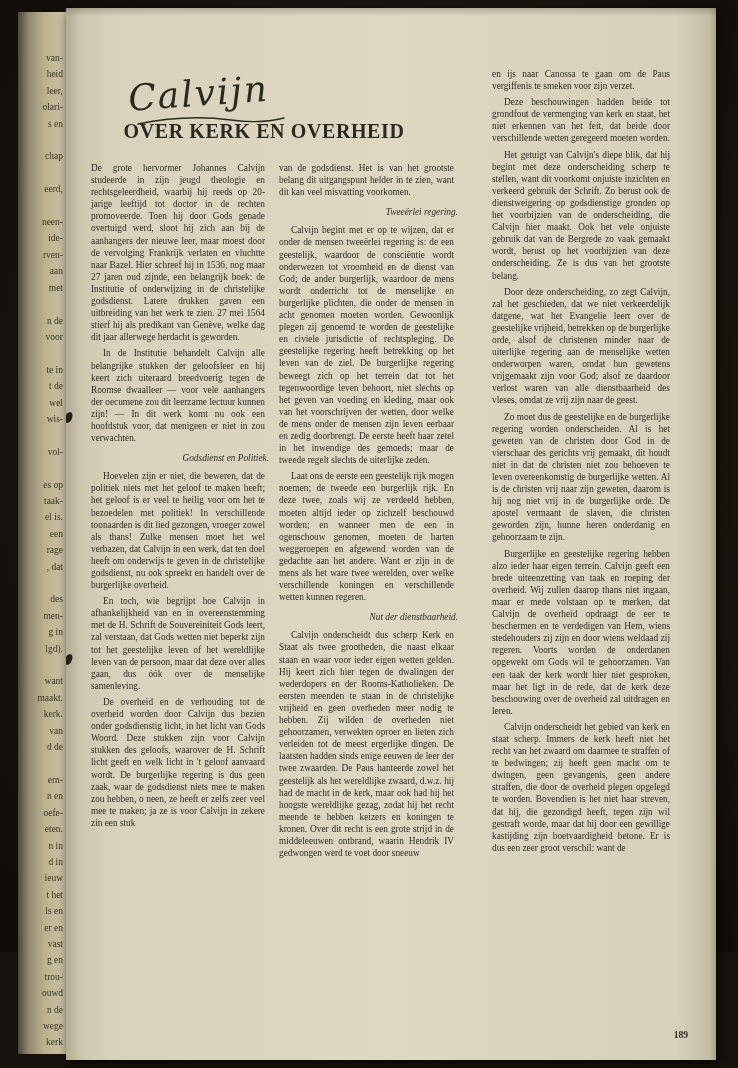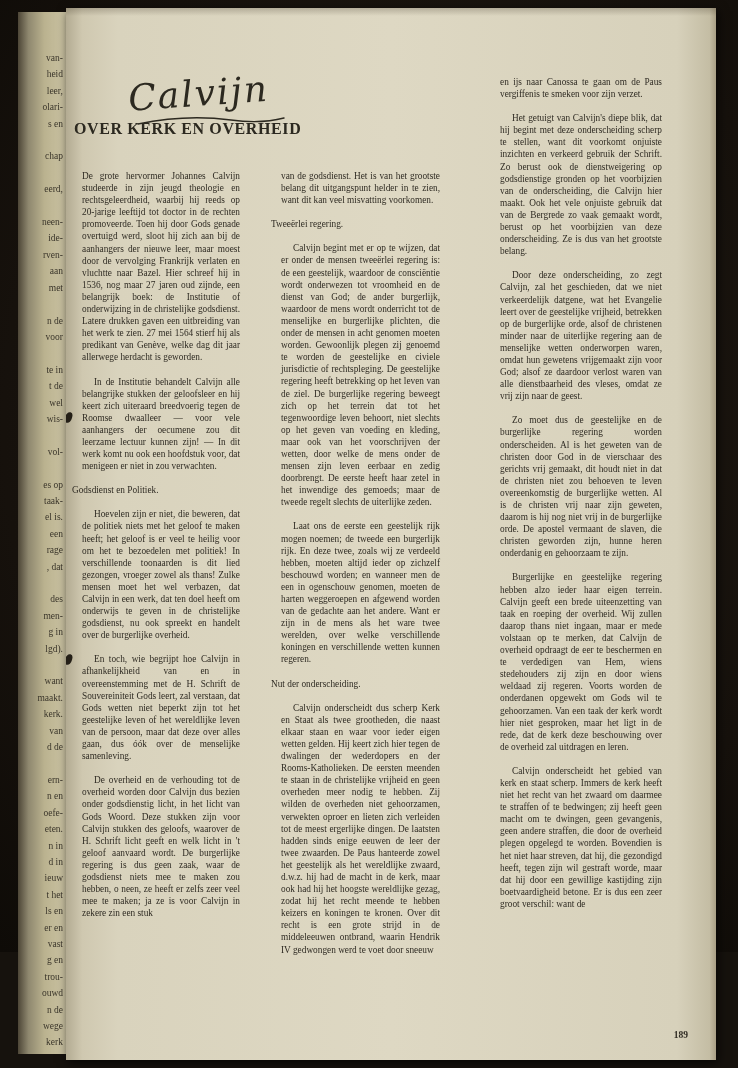--- a/index.html
+++ b/index.html
@@ -33,35 +33,35 @@
   }
   .script-title {
     position:absolute; left:62px; top:62px; width:220px;
     font-family:"DejaVu Serif", serif; font-style:italic;
     font-size:36px; color:#2c2920; transform:rotate(-4deg);
     letter-spacing:2px;
   }
   .title-flourish { position:absolute; left:70px; top:104px; }
   .main-heading {
     position:absolute; left:8px; top:112px; width:380px;
-    text-align:left; font-weight:bold; font-size:16px;
+    text-align:center; font-weight:bold; font-size:20px;
     letter-spacing:0.6px; color:#2c2920;
     font-family:"Liberation Serif", serif;
   }
   .col {
     position:absolute; overflow:hidden; color:#2f2b23;
     font:9.3px/12.1px "Liberation Serif", serif;
     text-align:justify;
   }
-  .col1 { left:4px;  top:150px; width:182px; height:892px; }
-  .col2 { left:203px; top:150px; width:183px; height:892px; }
+  .col1 { left:21px;  top:150px; width:182px; height:892px; }
+  .col2 { left:209px; top:150px; width:183px; height:892px; }
   .col3 { left:422px; top:56px;  width:186px; height:976px; }
-  .para { margin:12px; text-indent:12px; }
+  .para { margin:4px; text-indent:12px; }
   .para.no-indent { text-indent:0; }
-  .sec-head { margin:8px 0 6px; text-indent:2px; text-align:left; }
+  .sec-head { margin:8px 0 6px; font-style:italic; text-indent:2px; text-align:right; }
   .page-number {
     position:absolute; right:28px; bottom:20px;
     font:bold 9.5px "Liberation Serif", serif; color:#2f2b23;
   }
   .ink-blot {
     position:absolute; width:7px; height:11px; background:#241f17;
     border-radius:60% 40% 55% 45%; transform:rotate(14deg);
   }
   .blot-a { left:-1px; top:404px; }
   .blot-b { left:-1px; top:646px; }
@@ -160,26 +160,27 @@
         <p class="para">Hoevelen zijn er niet, die beweren, dat de politiek niets met het geloof te maken heeft; het geloof is er veel te heilig voor om het te bezoedelen met politiek! In verschillende toonaarden is dit lied gezongen, vroeger zowel als thans! Zulke mensen moet het wel verbazen, dat Calvijn in een werk, dat ten doel heeft om onderwijs te geven in de christelijke godsdienst, nu ook spreekt en handelt over de burgerlijke overheid.</p>
         <p class="para">En toch, wie begrijpt hoe Calvijn in afhankelijkheid van en in overeenstemming met de H. Schrift de Souvereiniteit Gods leert, zal verstaan, dat Gods wetten niet beperkt zijn tot het geestelijke leven of het wereldlijke leven van de persoon, maar dat deze over alles gaan, dus óók over de menselijke samenleving.</p>
         <p class="para">De overheid en de verhouding tot de overheid worden door Calvijn dus bezien onder godsdienstig licht, in het licht van Gods Woord. Deze stukken zijn voor Calvijn stukken des geloofs, waarover de H. Schrift licht geeft en welk licht in 't geloof aanvaard wordt. De burgerlijke regering is dus geen zaak, waar de godsdienst niets mee te maken zou hebben, o neen, ze heeft er zelfs zeer veel mee te maken; ja ze is voor Calvijn in zekere zin een stuk</p>
       </div>
 
     <div class="col col2">
         <p class="para no-indent">van de godsdienst. Het is van het grootste belang dit uitgangspunt helder in te zien, want dit kan veel misvatting voorkomen.</p>
         <p class="sec-head">Tweeërlei regering.</p>
         <p class="para">Calvijn begint met er op te wijzen, dat er onder de mensen tweeërlei regering is: de een geestelijk, waardoor de consciëntie wordt onderwezen tot vroomheid en de dienst van God; de ander burgerlijk, waardoor de mens wordt onderricht tot de menselijke en burgerlijke plichten, die onder de mensen in acht genomen moeten worden. Gewoonlijk plegen zij genoemd te worden de geestelijke en civiele jurisdictie of rechtspleging. De geestelijke regering heeft betrekking op het leven van de ziel. De burgerlijke regering beweegt zich op het terrein dat tot het tegenwoordige leven behoort, niet slechts op het geven van voeding en kleding, maar ook van het voorschrijven der wetten, door welke de mens onder de mensen zijn leven eerbaar en zedig doorbrengt. De eerste heeft haar zetel in het inwendige des gemoeds; maar de tweede regelt slechts de uiterlijke zeden.</p>
         <p class="para">Laat ons de eerste een geestelijk rijk mogen noemen; de tweede een burgerlijk rijk. En deze twee, zoals wij ze verdeeld hebben, moeten altijd ieder op zichzelf beschouwd worden; en wanneer men de een in ogenschouw genomen, moeten de harten weggeroepen en afgewend worden van de gedachte aan het andere. Want er zijn in de mens als het ware twee werelden, over welke verschillende koningen en verschillende wetten kunnen regeren.</p>
-        <p class="sec-head">Nut der onderscheiding.</p>
+        <p class="sec-head">Nut der dienstbaarheid.</p>
         <p class="para">Calvijn onderscheidt dus scherp Kerk en Staat als twee grootheden, die naast elkaar staan en waar voor ieder eigen wetten gelden. Hij keert zich hier tegen de dwalingen der wederdopers en der Rooms-Katholieken. De eersten meenden te staan in de christelijke vrijheid en geen overheden meer nodig te hebben. Zij wilden de overheden niet gehoorzamen, verwekten oproer en lieten zich verleiden tot de meest ergerlijke dingen. De laatsten hadden sinds enige eeuwen de leer der twee zwaarden. De Paus hanteerde zowel het geestelijk als het wereldlijke zwaard, d.w.z. hij had de macht in de kerk, maar ook had hij het hoogste wereldlijke gezag, zodat hij het recht meende te hebben keizers en koningen te kronen. Over dit recht is een grote strijd in de middeleeuwen ontbrand, waarin Hendrik IV gedwongen werd te voet door sneeuw</p>
       </div>
 
     <div class="col col3">
         <p class="para no-indent">en ijs naar Canossa te gaan om de Paus vergiffenis te smeken voor zijn verzet.</p>
+        <p class="para">Deze beschouwingen hadden beide tot grondfout de vermenging van kerk en staat, het niet erkennen van het feit, dat beide door verschillende wetten geregeerd moeten worden.</p>
         <p class="para">Het getuigt van Calvijn's diepe blik, dat hij begint met deze onderscheiding scherp te stellen, want dit voorkomt onjuiste inzichten en verkeerd gebruik der Schrift. Zo berust ook de dienstweigering op godsdienstige gronden op het voorbijzien van de onderscheiding, die Calvijn hier maakt. Ook het vele onjuiste gebruik dat van de Bergrede zo vaak gemaakt wordt, berust op het voorbijzien van deze onderscheiding. Ze is dus van het grootste belang.</p>
         <p class="para">Door deze onderscheiding, zo zegt Calvijn, zal het geschieden, dat we niet verkeerdelijk datgene, wat het Evangelie leert over de geestelijke vrijheid, betrekken op de burgerlijke orde, alsof de christenen minder naar de uiterlijke regering aan de menselijke wetten onderworpen waren, omdat hun gewetens vrijgemaakt zijn voor God; alsof ze daardoor verlost waren van alle dienstbaarheid des vleses, omdat ze vrij zijn naar de geest.</p>
         <p class="para">Zo moet dus de geestelijke en de burgerlijke regering worden onderscheiden. Al is het geweten van de christen door God in de vierschaar des gerichts vrij gemaakt, dit houdt niet in dat de christen niet zou behoeven te leven overeenkomstig de burgerlijke wetten. Al is de christen vrij naar zijn geweten, daarom is hij nog niet vrij in de burgerlijke orde. De apostel vermaant de slaven, die christen geworden zijn, hunne heren onderdanig en gehoorzaam te zijn.</p>
         <p class="para">Burgerlijke en geestelijke regering hebben alzo ieder haar eigen terrein. Calvijn geeft een brede uiteenzetting van taak en roeping der overheid. Wij zullen daarop thans niet ingaan, maar er mede volstaan op te merken, dat Calvijn de overheid opdraagt de eer te beschermen en te verdedigen van Hem, wiens stedehouders zij zijn en door wiens weldaad zij regeren. Voorts worden de onderdanen opgewekt om Gods wil te gehoorzamen. Van een taak der kerk wordt hier niet gesproken, maar het ligt in de rede, dat de kerk deze beschouwing over de overheid zal uitdragen en leren.</p>
         <p class="para">Calvijn onderscheidt het gebied van kerk en staat scherp. Immers de kerk heeft niet het recht van het zwaard om daarmee te straffen of te bedwingen; zij heeft geen macht om te dwingen, geen gevangenis, geen andere straffen, die door de overheid plegen opgelegd te worden. Bovendien is het niet haar streven, dat hij, die gezondigd heeft, tegen zijn wil gestraft worde, maar dat hij door een gewillige kastijding zijn boetvaardigheid betone. Er is dus een zeer groot verschil: want de</p>
       </div>
 
     <div class="ink-blot blot-a"></div>
     <div class="ink-blot blot-b"></div>
 

